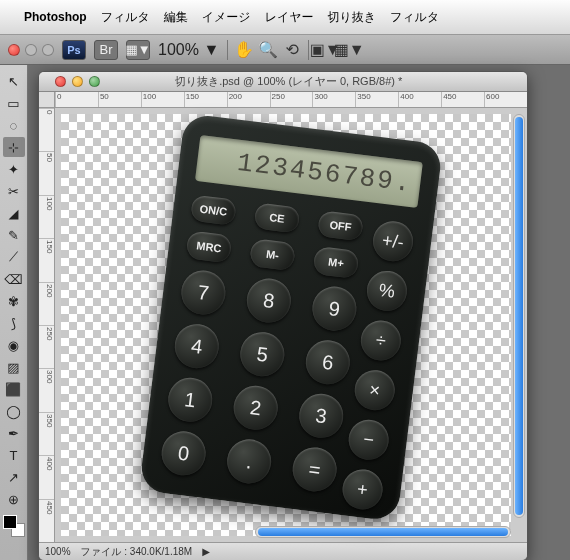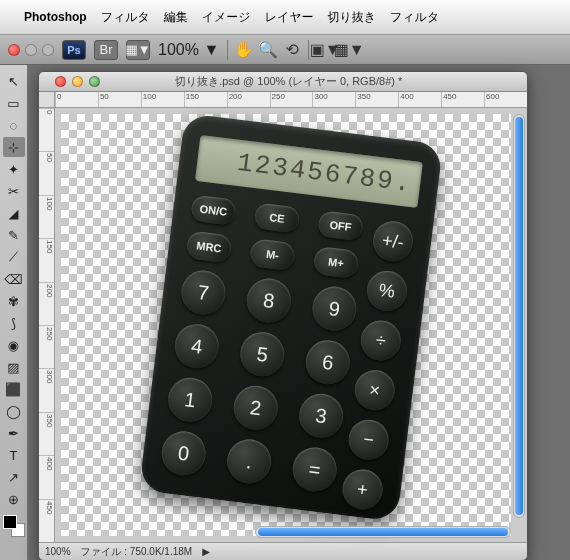--- a/index.html
+++ b/index.html
@@ -217,17 +217,17 @@
         <div class="vscroll">
             <div class="thumb"></div>
           </div>
         <div class="hscroll">
             <div class="thumb"></div>
           </div>
       </div>
     </div>
     <div class="status">
       <span>100%</span>
-      <span>ファイル : 750.0K/1.18M</span>
+      <span>ファイル : 340.0K/1.18M</span>
       <span>▶</span>
     </div>
   </div>
 </div>
 
 </body></html>

